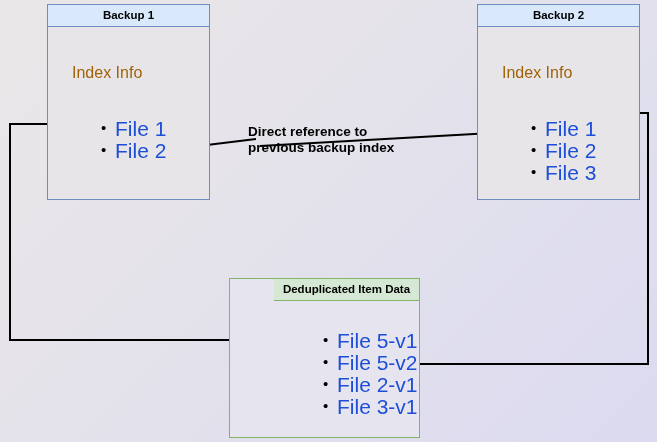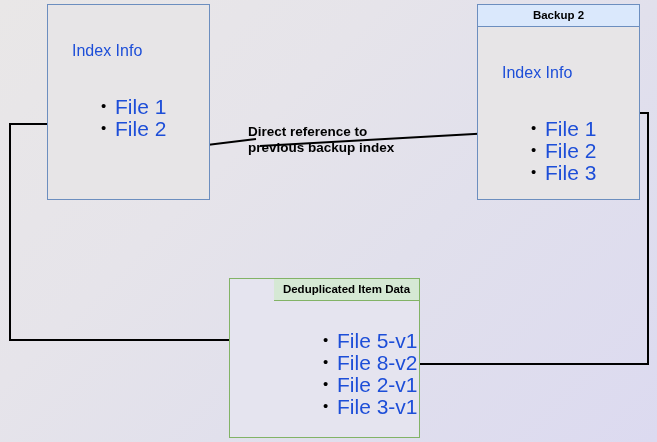--- a/index.html
+++ b/index.html
@@ -65,21 +65,21 @@
     border-bottom: 1.8px solid #82b366;
   }
   .box-body {
     position: relative;
     flex: 1;
     background: transparent;
   }
   .index-title {
     position: absolute;
     font-size: 16px;
-    color: #1d4ed8;
+    color: #a16207;
     white-space: nowrap;
   }
   ul.file-list {
     position: absolute;
     margin: 0;
     padding: 0 0 0 17px;
     list-style: none;
   }
   ul.file-list li {
     position: relative;
@@ -120,20 +120,21 @@
 
     <path d="M92,124 L10,124 L10,340 L251,340" fill="none" stroke="#000000" stroke-width="2" marker-end="url(#ah)"></path>
 
     <path d="M575,113 L648,113 L648,364 L385,364" fill="none" stroke="#000000" stroke-width="2" marker-end="url(#ah)"></path>
 
     <path d="M492,133 L260,146" fill="none" stroke="#000000" stroke-width="1.9"></path>
     <path d="M256,139 L166,150" fill="none" stroke="#000000" stroke-width="1.9" marker-end="url(#ah)"></path>
   </svg>
 
   <div class="box box-blue" style="left:47px; top:4px; width:163px; height:196px;">
+    <div class="box-header hdr-blue">Backup 1</div>
     <div class="box-body">
       <div class="index-title" style="left:24px; top:37px;">Index Info</div>
       <ul class="file-list" style="left:50px; top:91px;">
         <li>File 1</li>
         <li>File 2</li>
       </ul>
     </div>
   </div>
 
   <div class="box box-blue" style="left:449px; top:4px; width:163px; height:196px;margin-left:28px;">
@@ -146,21 +147,21 @@
         <li>File 3</li>
       </ul>
     </div>
   </div>
 
   <div class="box box-green" style="left:229px; top:278px; width:191px; height:160px;padding-left:44px;">
     <div class="box-header hdr-green">Deduplicated Item Data</div>
     <div class="box-body">
       <ul class="file-list" style="left:46px; top:29px;">
         <li>File 5-v1</li>
-        <li>File 8-v2</li>
+        <li>File 5-v2</li>
         <li>File 2-v1</li>
         <li>File 3-v1</li>
       </ul>
     </div>
   </div>
 
   <div class="center-label" style="left:248px; top:124px; width:160px;">Direct reference to
 previous backup index</div>
 
 </div>

